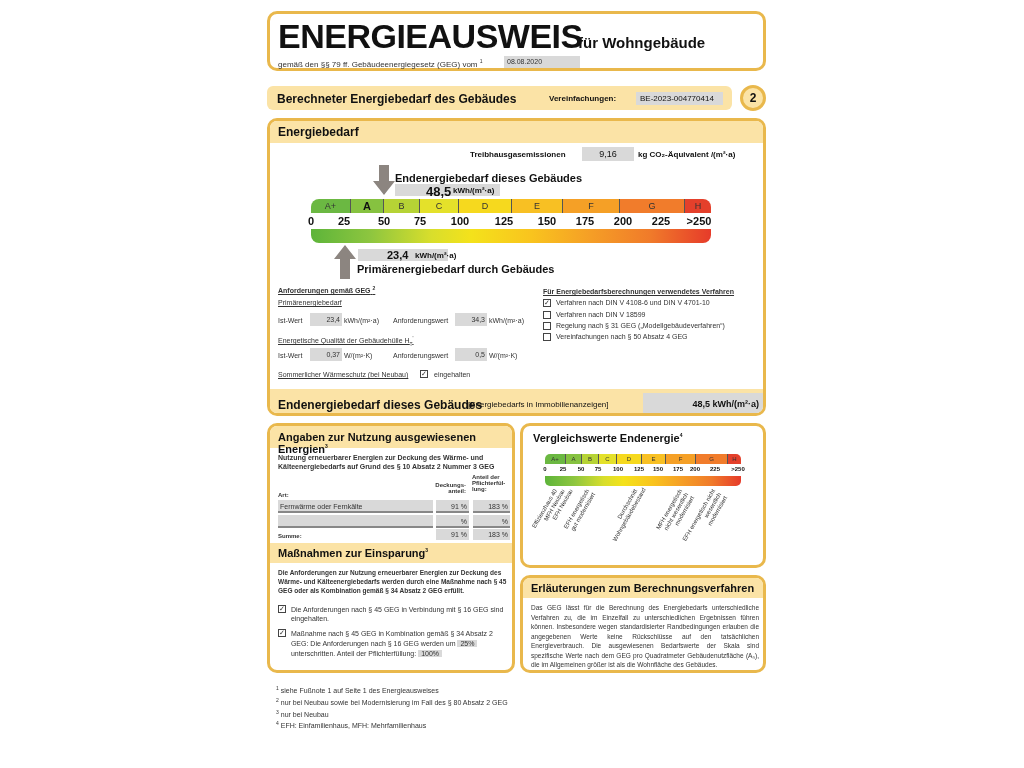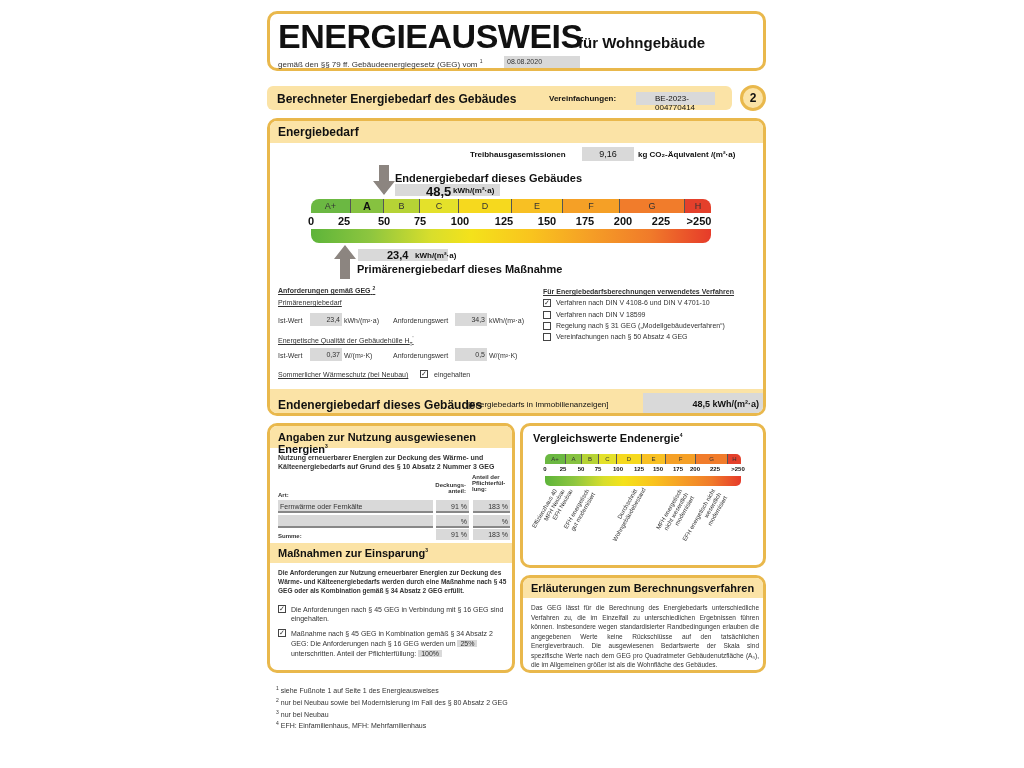--- a/index.html
+++ b/index.html
@@ -29,21 +29,21 @@
   <div class="abs small" style="left:8px;top:44px;font-size:8px;">
     <span>gemäß den §§ 79 ff. Gebäudeenergiegesetz (GEG) vom</span>
     <sup style="font-size:5px;">1</sup>
   </div>
   <div class="abs gray small" style="left:234px;top:42px;width:76px;height:12px;padding:2px 3px;font-size:7px;">08.08.2020</div>
 </div>
 
 <div class="abs band" style="left:267px;top:86px;width:465px;height:24px;border-radius:6px;">
   <div class="abs bold" style="left:10px;top:6px;font-size:12px;">Berechneter Energiebedarf des Gebäudes</div>
   <div class="abs" style="left:282px;top:8px;font-size:8px;font-weight:bold;">Vereinfachungen:</div>
-  <div class="abs gray" style="left:369px;top:6px;width:79px;height:13px;font-size:8px;padding:2px 19px;">BE-2023-004770414</div>
+  <div class="abs gray" style="left:369px;top:6px;width:87px;height:13px;font-size:8px;padding:2px 4px;">BE-2023-004770414</div>
 </div>
 <div class="abs bold" style="left:740px;top:85px;width:26px;height:26px;border:3px solid #E9B84C;border-radius:50%;background:#FBE3A6;font-size:12px;text-align:center;line-height:20px;">2</div>
 
 <div class="box" style="left:267px;top:118px;width:499px;height:298px;overflow:hidden;">
   <div class="abs band" style="left:0;top:0;width:100%;height:22px;">
     <div class="abs bold" style="left:8px;top:4px;font-size:12px;">Energiebedarf</div>
   </div>
   <div class="abs" style="left:200px;top:29px;font-size:8px;font-weight:bold;">Treibhausgasemissionen</div>
   <div class="abs gray" style="left:312px;top:26px;width:52px;height:14px;font-size:9px;text-align:center;padding-top:2px;">9,16</div>
   <div class="abs" style="left:368px;top:29px;font-size:8px;font-weight:bold;">kg CO₂-Äquivalent /(m²·a)</div>
@@ -85,21 +85,21 @@
   <div class="grad" style="left:41px;top:108px;width:400px;height:14px;"></div>
 
   <div class="abs" style="left:64px;top:124px;width:22px;height:34px;">
     <svg width="22" height="34" viewBox="0 0 22 34">
         <polygon points="11,0 22,14 16,14 16,34 6,34 6,14 0,14" fill="#8C8580"></polygon>
       </svg>
   </div>
   <div class="abs gray" style="left:88px;top:128px;width:90px;height:12px;"></div>
   <div class="abs bold" style="left:117px;top:128px;font-size:11px;">23,4</div>
   <div class="abs bold" style="left:145px;top:130px;font-size:8px;">kWh/(m²·a)</div>
-  <div class="abs bold" style="left:87px;top:142px;font-size:11px;">Primärenergiebedarf dieses Maßnahme</div>
+  <div class="abs bold" style="left:87px;top:142px;font-size:11px;">Primärenergiebedarf durch Gebäudes</div>
 
   <div class="abs small bold ul" style="left:8px;top:164px;">
     <span>Anforderungen gemäß GEG</span>
     <sup style="font-size:5px;">2</sup>
   </div>
   <div class="abs small ul" style="left:8px;top:178px;">Primärenergiebedarf</div>
   <div class="abs small" style="left:8px;top:196px;">Ist-Wert</div>
   <div class="abs gray small" style="left:40px;top:192px;width:32px;height:13px;text-align:right;padding:3px 2px;">23,4</div>
   <div class="abs small" style="left:74px;top:196px;">kWh/(m²·a)</div>
   <div class="abs small" style="left:123px;top:196px;">Anforderungswert</div>

